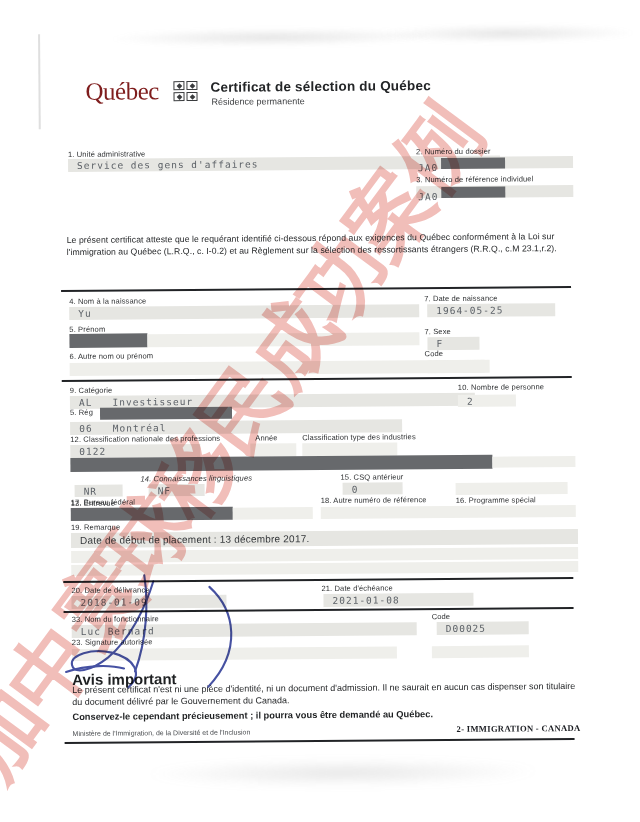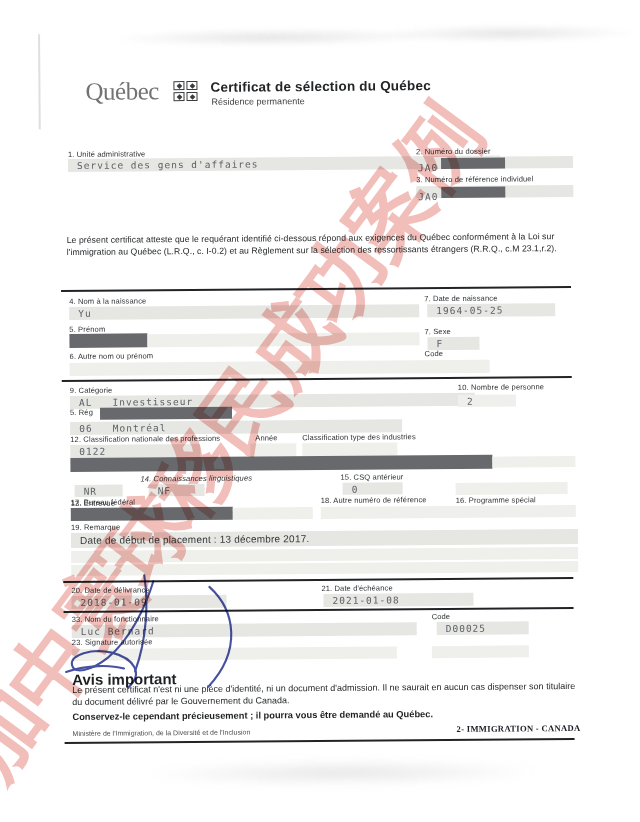--- a/index.html
+++ b/index.html
@@ -8,21 +8,21 @@
   #doc{position:absolute;inset:0;transform:rotate(-0.45deg);transform-origin:50% 50%;}
 
   
   .smudge{position:absolute;pointer-events:none;
           background:radial-gradient(ellipse at 50% 50%, rgba(130,130,130,.20), rgba(130,130,130,0) 70%);
           filter:blur(2px);}
   .edgeline{position:absolute;background:rgba(140,140,140,.28);pointer-events:none;}
 
   
   .logo-word{position:absolute;left:88px;top:76px;font-family:"Liberation Serif",serif;
-             font-size:25px;color:#737373;letter-spacing:-0.5px;}
+             font-size:25px;color:#7f1d1d;letter-spacing:-0.5px;}
   .flag{position:absolute;left:176px;top:80px;width:24px;height:20px;
         display:grid;grid-template-columns:11px 11px;grid-template-rows:9px 9px;gap:2px;}
   .flag div{border:1.6px solid #3a3c3e;position:relative;}
   .flag div::before{content:"";position:absolute;left:50%;top:50%;width:4px;height:4px;
         background:#3a3c3e;transform:translate(-50%,-50%) rotate(45deg);}
   .title{position:absolute;left:213px;top:79px;font-size:13.5px;font-weight:bold;color:#232527;letter-spacing:.2px;}
   .subtitle{position:absolute;left:214px;top:96px;font-size:9px;color:#3c3e40;}
 
   
   .lbl{position:absolute;font-size:7.6px;color:#2e3032;letter-spacing:.1px;white-space:nowrap;}

